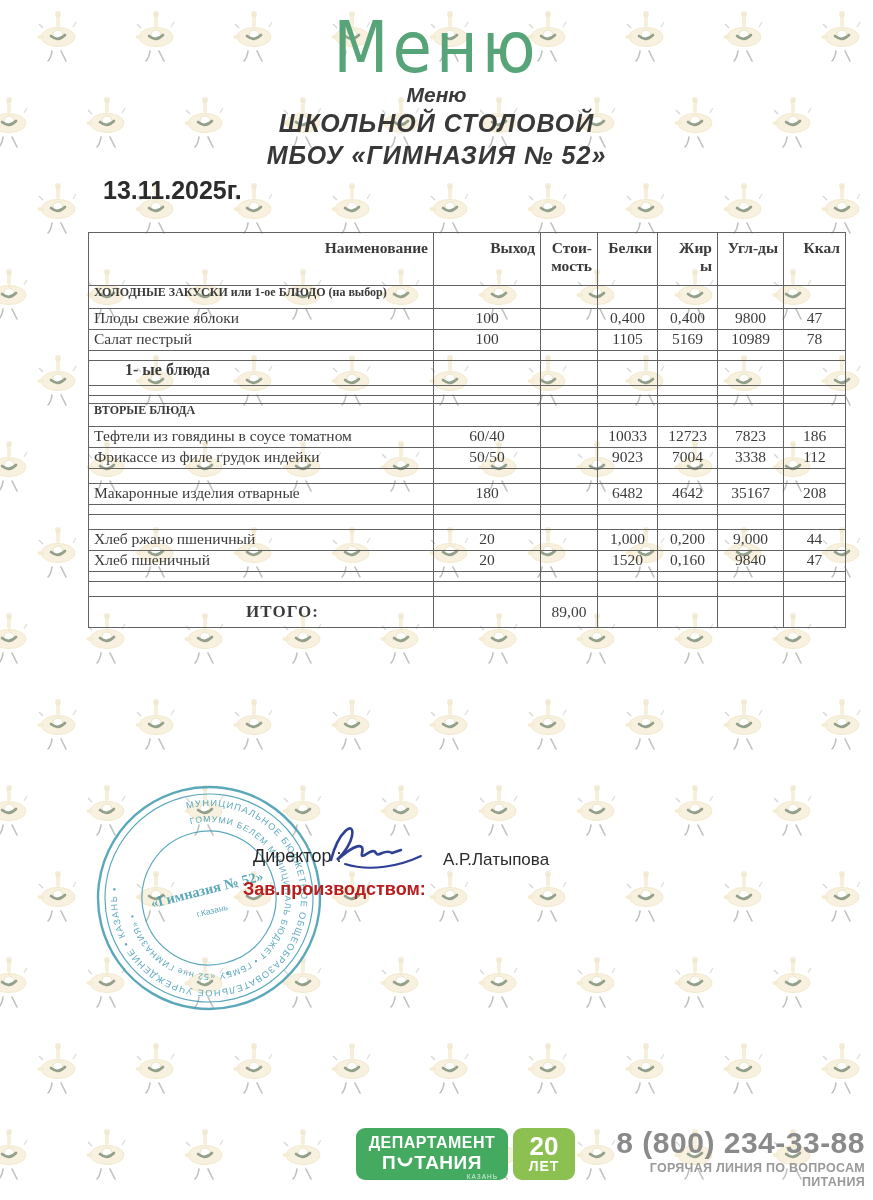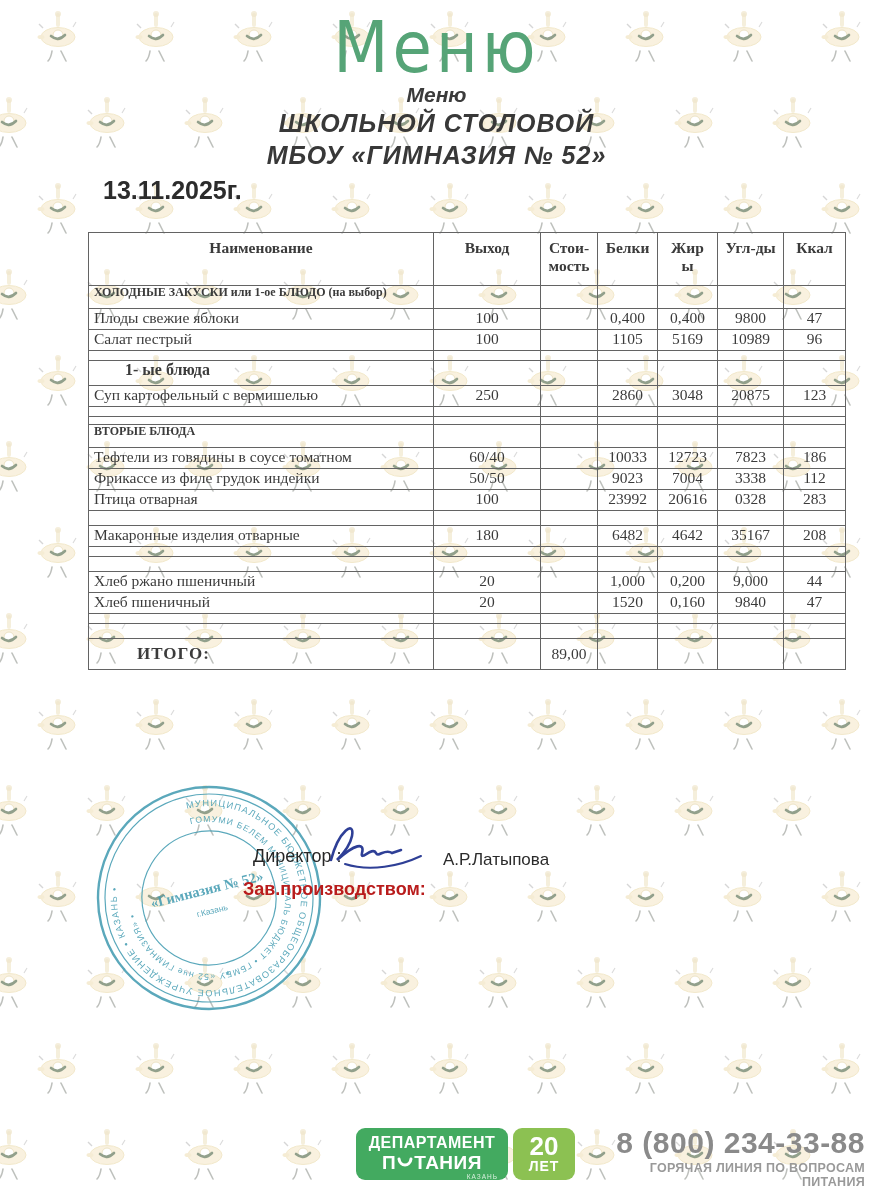--- a/index.html
+++ b/index.html
@@ -17,32 +17,32 @@
             color:#3b3b3b;font-size:21px;margin-top:2px;}
   .menu-line2{font-weight:bold;font-style:italic;color:#383838;font-size:25px;letter-spacing:1px;margin-top:2px;}
   .menu-line3{font-weight:bold;font-style:italic;color:#383838;font-size:25px;letter-spacing:1px;margin-top:3px;}
   .date{position:absolute;left:103px;top:176px;font-size:25px;font-weight:bold;color:#2c2c2c;}
 
   
   .menu-table{position:absolute;left:88px;top:232px;border-collapse:collapse;
               font-family:"Liberation Serif",serif;color:#3b3b3b;}
   .menu-table td,.menu-table th{border:1px solid #636363;padding:0 5px;vertical-align:top;
               font-size:15.5px;line-height:1.15;overflow:hidden;}
-  .menu-table th{font-weight:600;text-align:center;vertical-align:top;padding-top:6px;
+  .menu-table th{font-weight:600;text-align:right;vertical-align:top;padding-top:6px;
               white-space:pre-line;height:46px;font-family:Liberation Serif, serif;}
   td.c{text-align:center;}
   tr.r-item td{height:20px;}
   tr.r-section td{height:22px;font-weight:bold;font-size:12px;}
   tr.r-section-indent td{height:24px;font-weight:bold;font-size:16px;}
   tr.r-section-indent td:first-child{padding-left:36px;}
   tr.r-spacer td{height:9px;}
   tr.r-spacer-sm td{height:7px;}
   tr.r-spacer-lg td{height:14px;}
   tr.r-total td{height:30px;font-weight:bold;font-size:17px;vertical-align:middle;}
-  tr.r-total td:first-child{letter-spacing:1px;padding-left:48px;}
+  tr.r-total td:first-child{text-align:center;letter-spacing:1px;padding-left:48px;}
   tr.r-total td.c{font-weight:normal;font-size:15.5px;}
 
   
   .stamp{position:absolute;left:93px;top:782px;width:232px;height:232px;opacity:.85;
          transform:rotate(-14deg);}
   .sig-label-director{position:absolute;left:253px;top:846px;font-size:18px;color:#262626;}
   .sig-name{position:absolute;left:443px;top:850px;font-size:17px;color:#2b2b2b;}
   .sig-label-zav{position:absolute;left:243px;top:879px;font-size:18px;font-weight:600;color:#b91c1c;}
   .signature{position:absolute;left:325px;top:820px;}
 
@@ -1759,48 +1759,39 @@
           <td class="c">9800</td>
           <td class="c">47</td>
         </tr>
         <tr class="r-item">
           <td>Салат пестрый</td>
           <td class="c">100</td>
           <td class="c"></td>
           <td class="c">1105</td>
           <td class="c">5169</td>
           <td class="c">10989</td>
-          <td class="c">96</td>
+          <td class="c">78</td>
         </tr>
         <tr class="r-spacer">
           <td></td>
           <td class="c"></td>
           <td class="c"></td>
           <td class="c"></td>
           <td class="c"></td>
           <td class="c"></td>
           <td class="c"></td>
         </tr>
         <tr class="r-section-indent">
           <td>1-  ые блюда</td>
           <td class="c"></td>
           <td class="c"></td>
           <td class="c"></td>
           <td class="c"></td>
           <td class="c"></td>
           <td class="c"></td>
-        </tr>
-        <tr class="r-item">
-          <td>Суп картофельный с вермишелью</td>
-          <td class="c">250</td>
-          <td class="c"></td>
-          <td class="c">2860</td>
-          <td class="c">3048</td>
-          <td class="c">20875</td>
-          <td class="c">123</td>
         </tr>
         <tr class="r-spacer">
           <td></td>
           <td class="c"></td>
           <td class="c"></td>
           <td class="c"></td>
           <td class="c"></td>
           <td class="c"></td>
           <td class="c"></td>
         </tr>
@@ -1832,29 +1823,20 @@
           <td class="c">186</td>
         </tr>
         <tr class="r-item">
           <td>Фрикассе из филе грудок индейки</td>
           <td class="c">50/50</td>
           <td class="c"></td>
           <td class="c">9023</td>
           <td class="c">7004</td>
           <td class="c">3338</td>
           <td class="c">112</td>
-        </tr>
-        <tr class="r-item">
-          <td>Птица отварная</td>
-          <td class="c">100</td>
-          <td class="c"></td>
-          <td class="c">23992</td>
-          <td class="c">20616</td>
-          <td class="c">0328</td>
-          <td class="c">283</td>
         </tr>
         <tr class="r-spacer-lg">
           <td></td>
           <td class="c"></td>
           <td class="c"></td>
           <td class="c"></td>
           <td class="c"></td>
           <td class="c"></td>
           <td class="c"></td>
         </tr>

